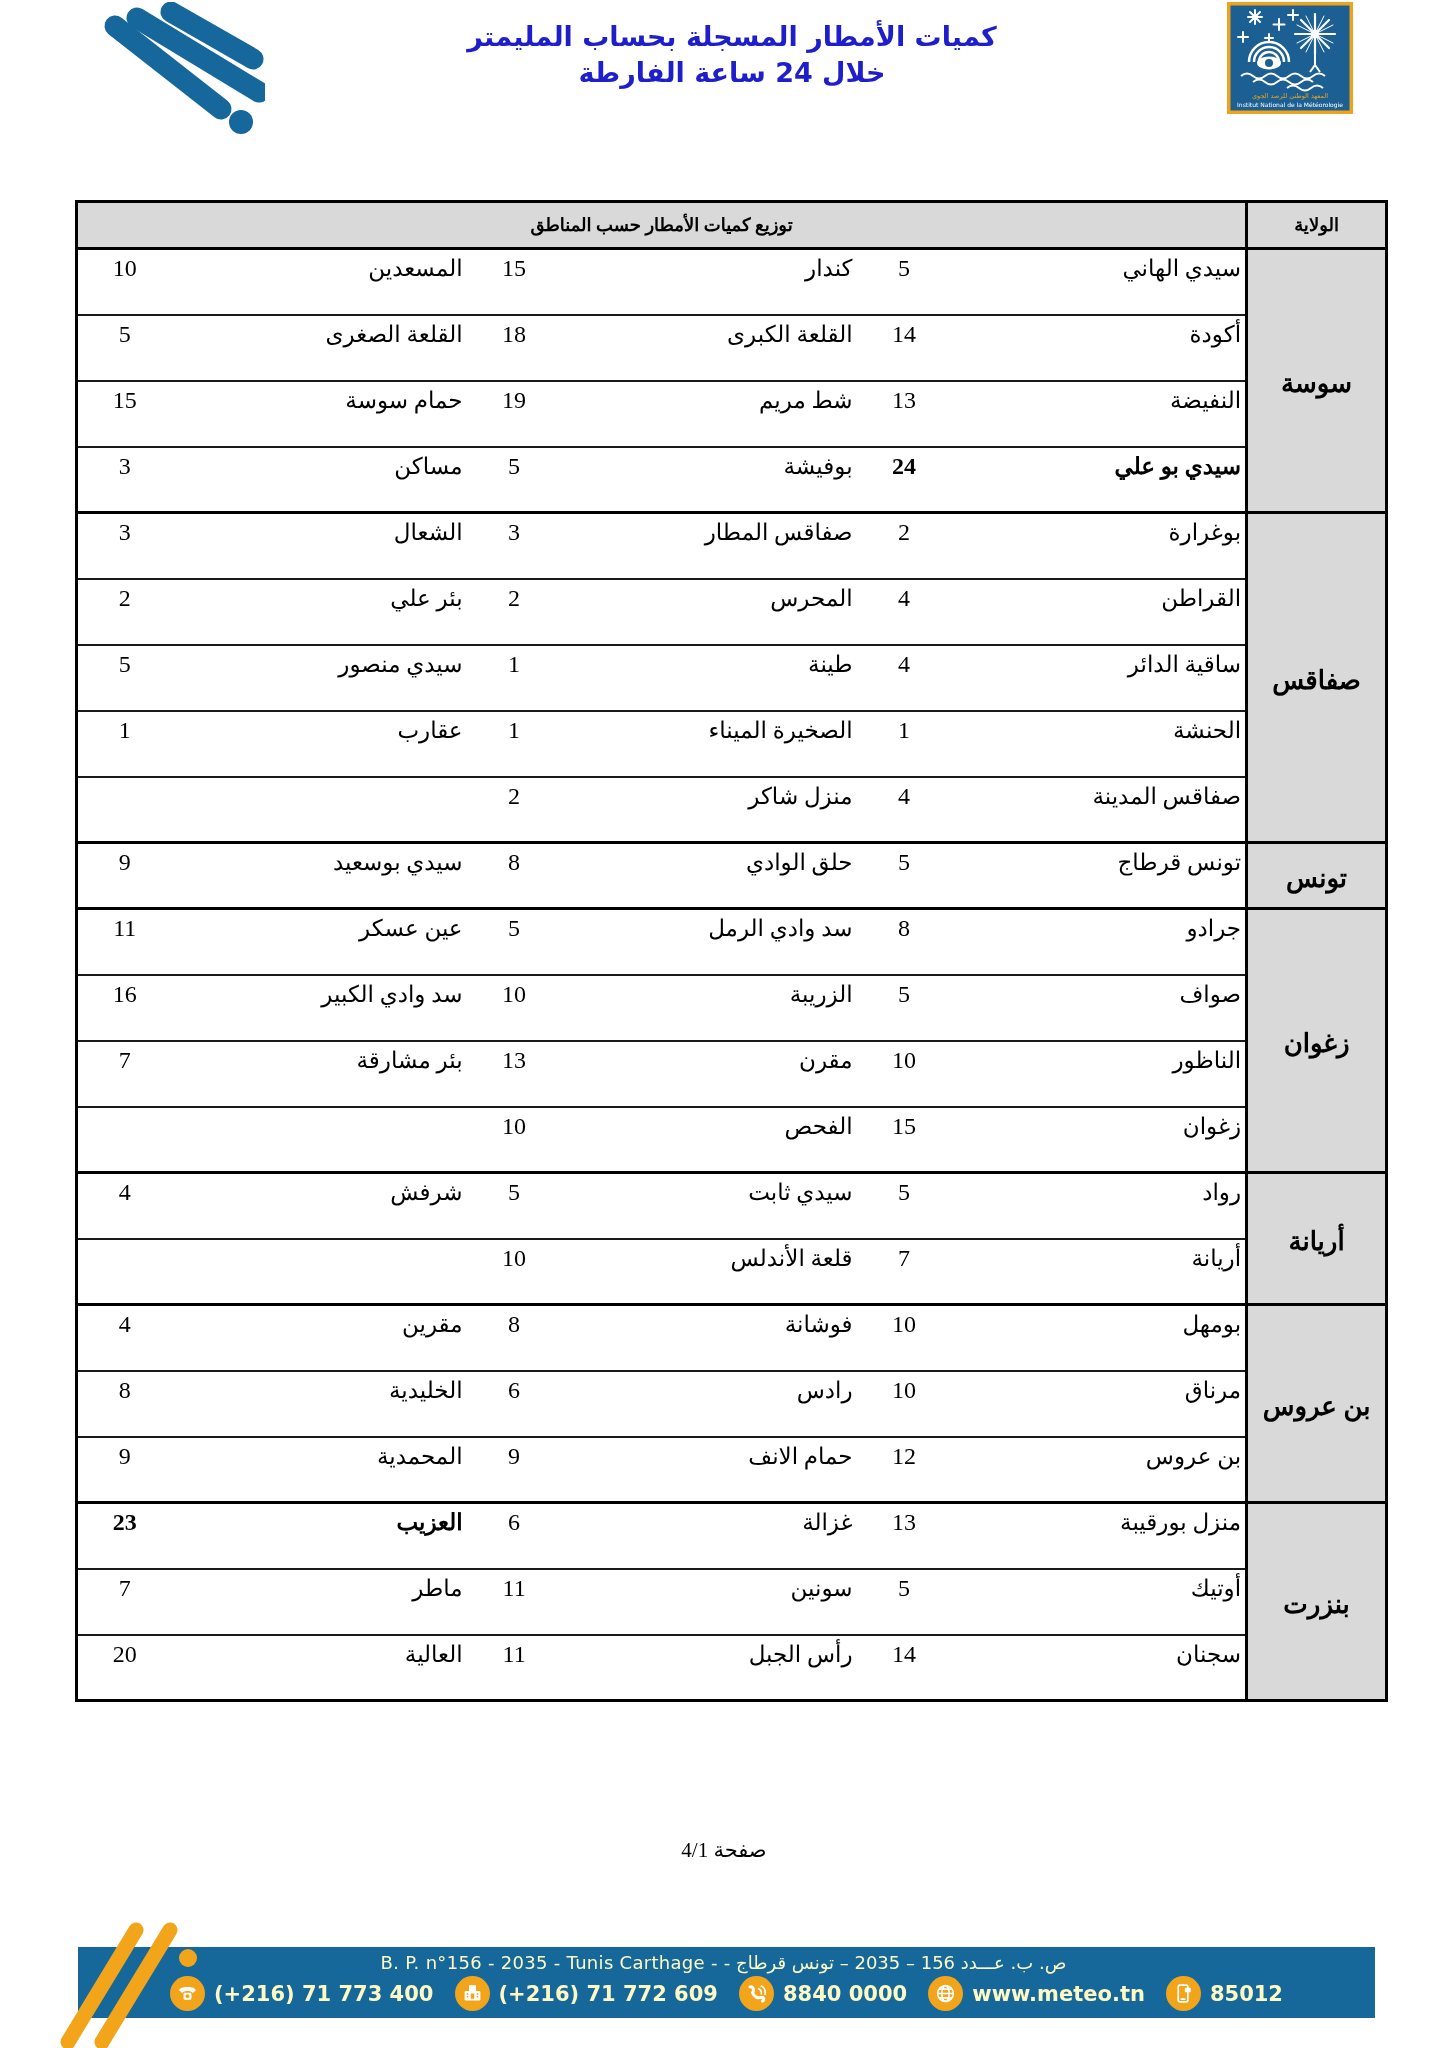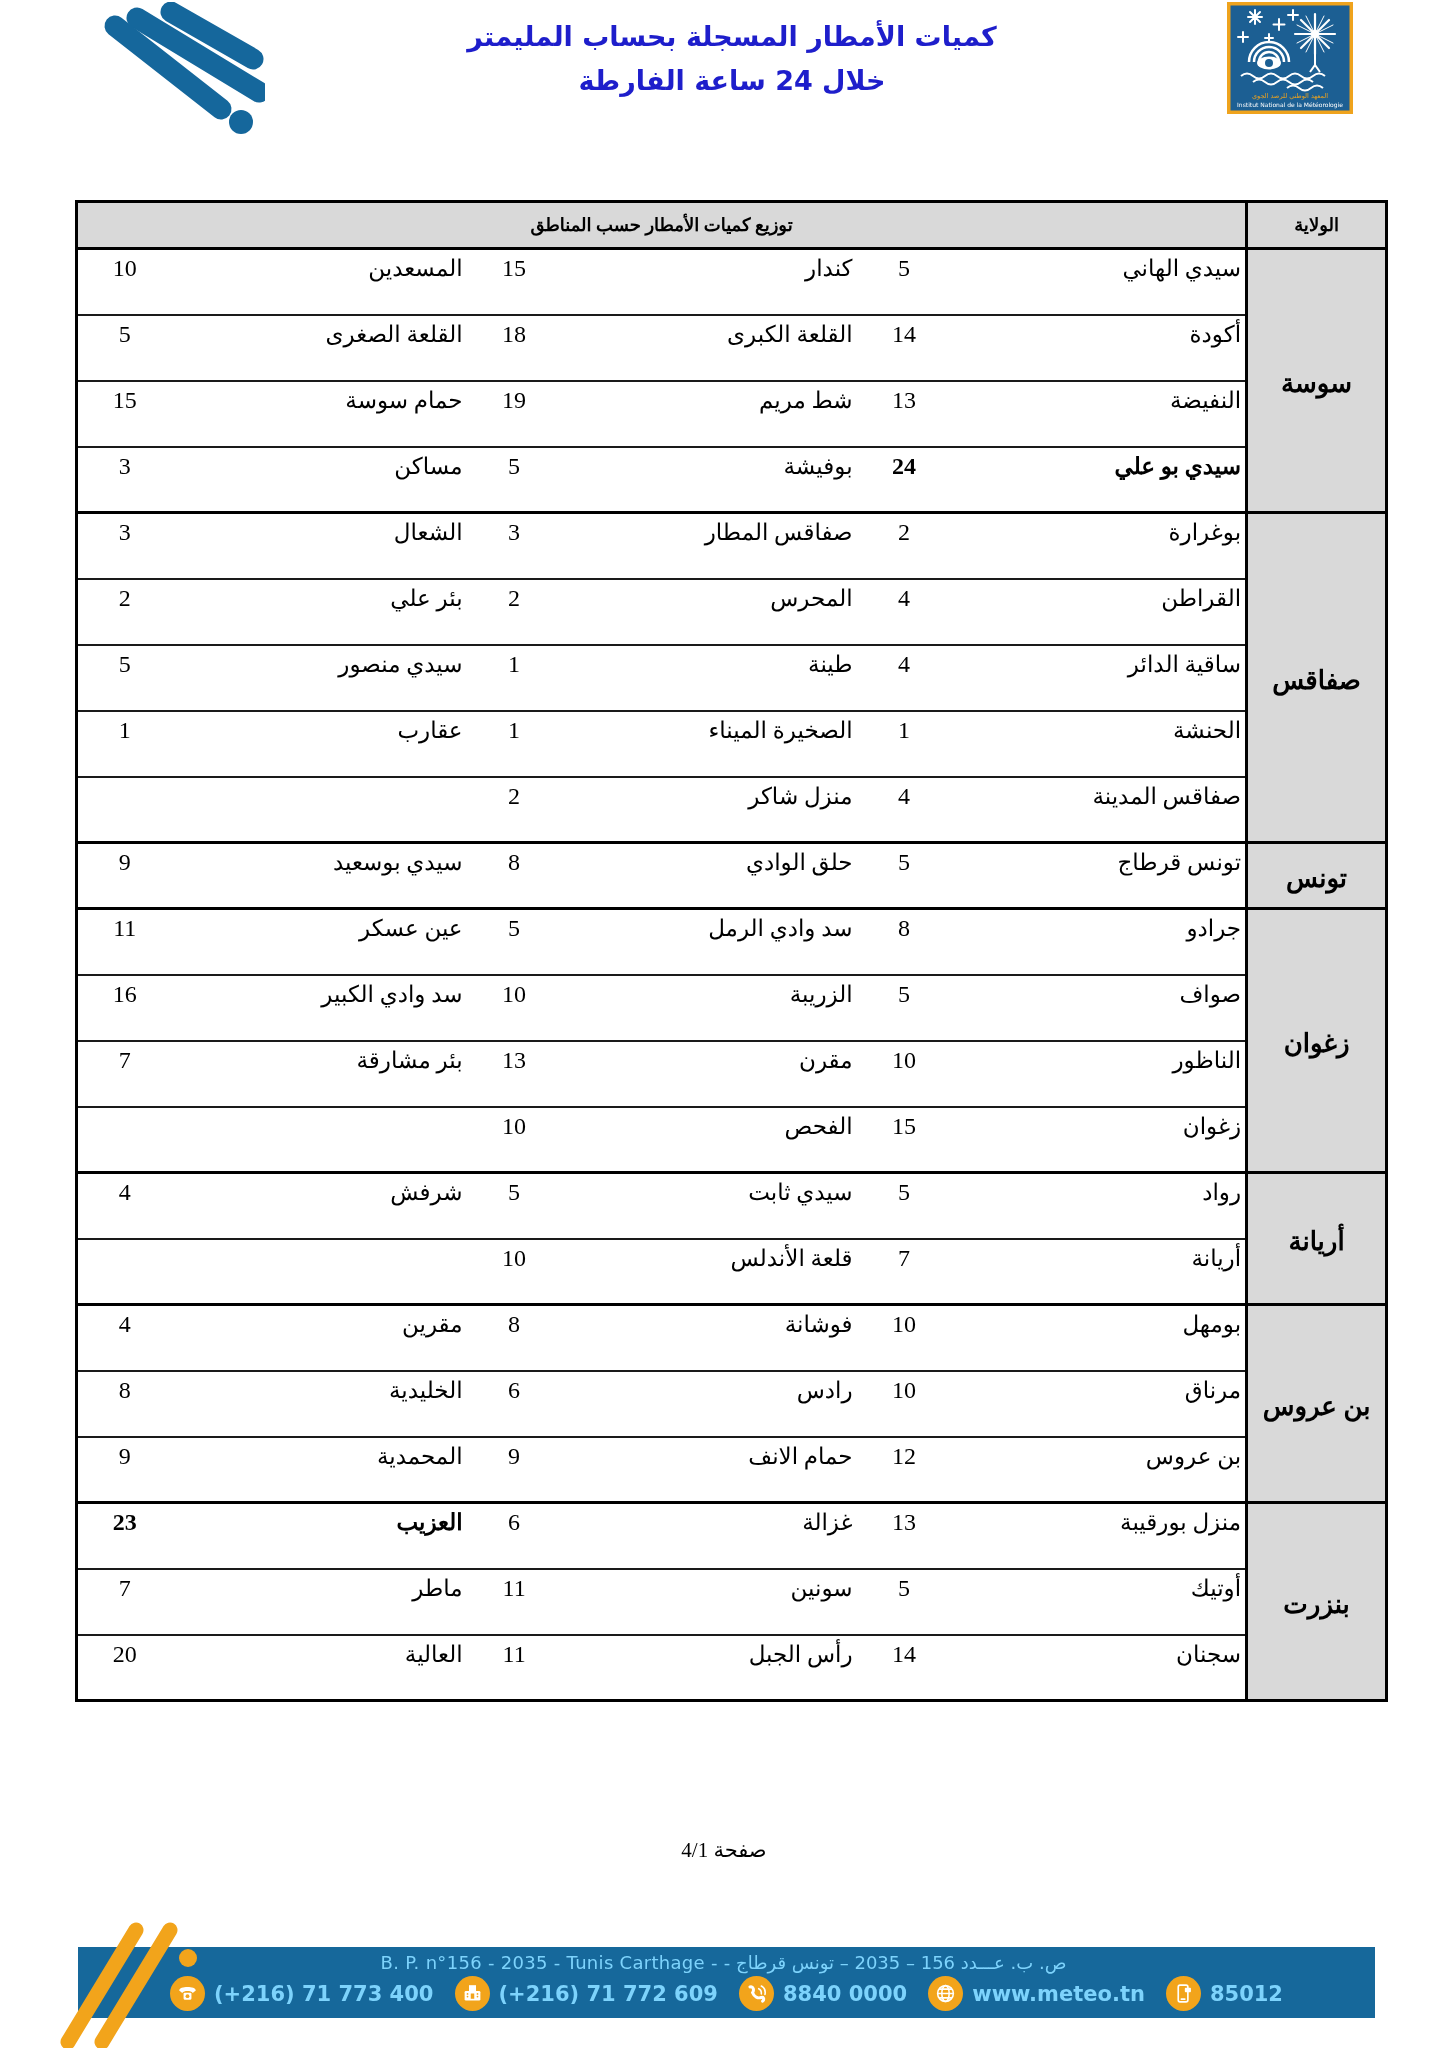--- a/index.html
+++ b/index.html
@@ -11,21 +11,21 @@
   }
   *{box-sizing:border-box; margin:0; padding:0;}
   body{background:#fff; font-family:"DejaVu Sans","Liberation Sans",sans-serif;}
   .page{position:relative; width:1448px; height:2048px; background:#fff; overflow:hidden;}
 
   
   .logo-left{position:absolute; left:55px; top:2px;}
   .titles{position:absolute; top:20px; left:0; width:100%; text-align:center;
           color:var(--title-blue); font-weight:bold;padding-left:16px;}
   .title-line1{font-size:27px; line-height:1.25;}
-  .title-line2{font-size:27px; line-height:1.25; margin-top:10px;}
+  .title-line2{font-size:27px; line-height:1.25; margin-top:2px;}
   .doc-date{font-size:31px; margin-top:24px;}
   .inm-logo{position:absolute; left:1227px; top:2px; width:126px; height:82px;}
 
   
   .rain-table{position:absolute; left:75px; top:200px; width:1310px;
               border-collapse:collapse; table-layout:fixed; direction:rtl;
               font-family:"Liberation Serif","DejaVu Serif",serif; color:#000;
               border:3px solid #000;}
   .rain-table thead th{background:var(--table-gray); border-bottom:1px solid #c2410c;
               height:47px; font-size:18px; font-weight:bold; vertical-align:middle;}
@@ -37,21 +37,21 @@
               text-align:center; vertical-align:middle; font-weight:bold; font-size:26px;}
   .rain-table tbody tr{border-top:2px solid #1a1a1a;}
   .rain-table tbody tr.group-start{border-top:3px solid #000;}
   .rain-table .bold{font-weight:bold;}
 
   
   .page-num{position:absolute; top:1838px; left:0; width:100%; text-align:center;
             font-family:"Liberation Serif","DejaVu Serif",serif; font-size:21px; color:#000;}
 
   .footer-bar{position:absolute; left:78px; top:1947px; width:1297px; height:71px;
-              background:var(--footer-blue); color:#7dd3fc;}
+              background:var(--footer-blue); color:#fef9c3;}
   .footer-address{margin-top:5px; text-align:center; font-size:18px; letter-spacing:.3px;}
   .footer-address .ar{direction:rtl; unicode-bidi:embed; margin-right:6px;}
   .footer-contacts{display:flex; align-items:center; justify-content:space-between;
               padding:3px 92px 0 92px;}
   .contact{display:flex; align-items:center; gap:9px;}
   .cicon{width:35px; height:35px; border-radius:50%; background:var(--accent-orange);
          display:flex; align-items:center; justify-content:center; flex:0 0 auto;}
   .cicon svg{width:21px; height:21px; display:block;}
   .ctext{font-size:21px; font-weight:bold; white-space:nowrap;}
   .footer-accent{position:absolute; left:40px; top:1918px; z-index:2;}

